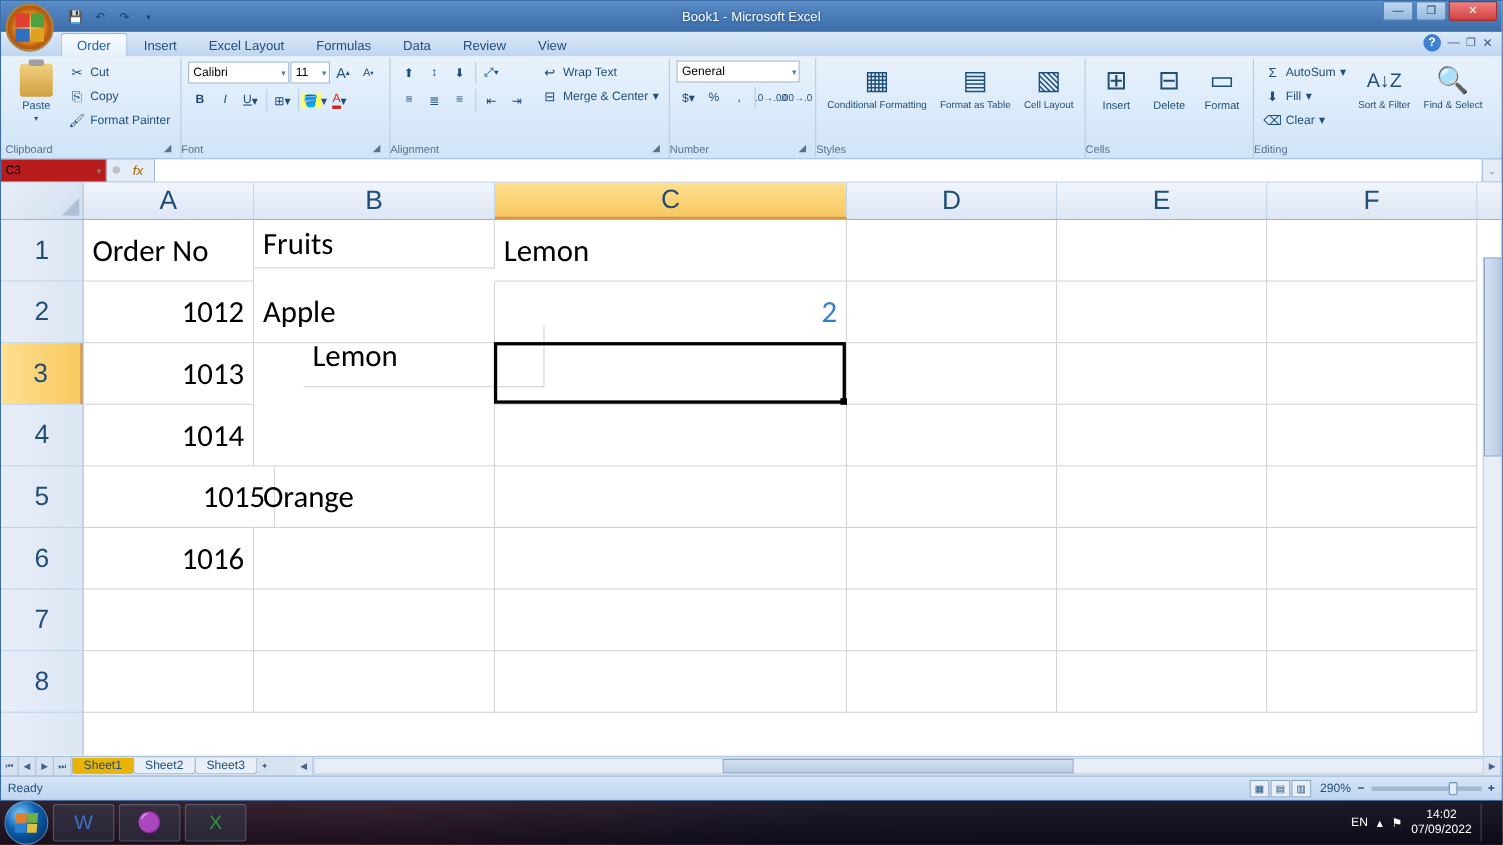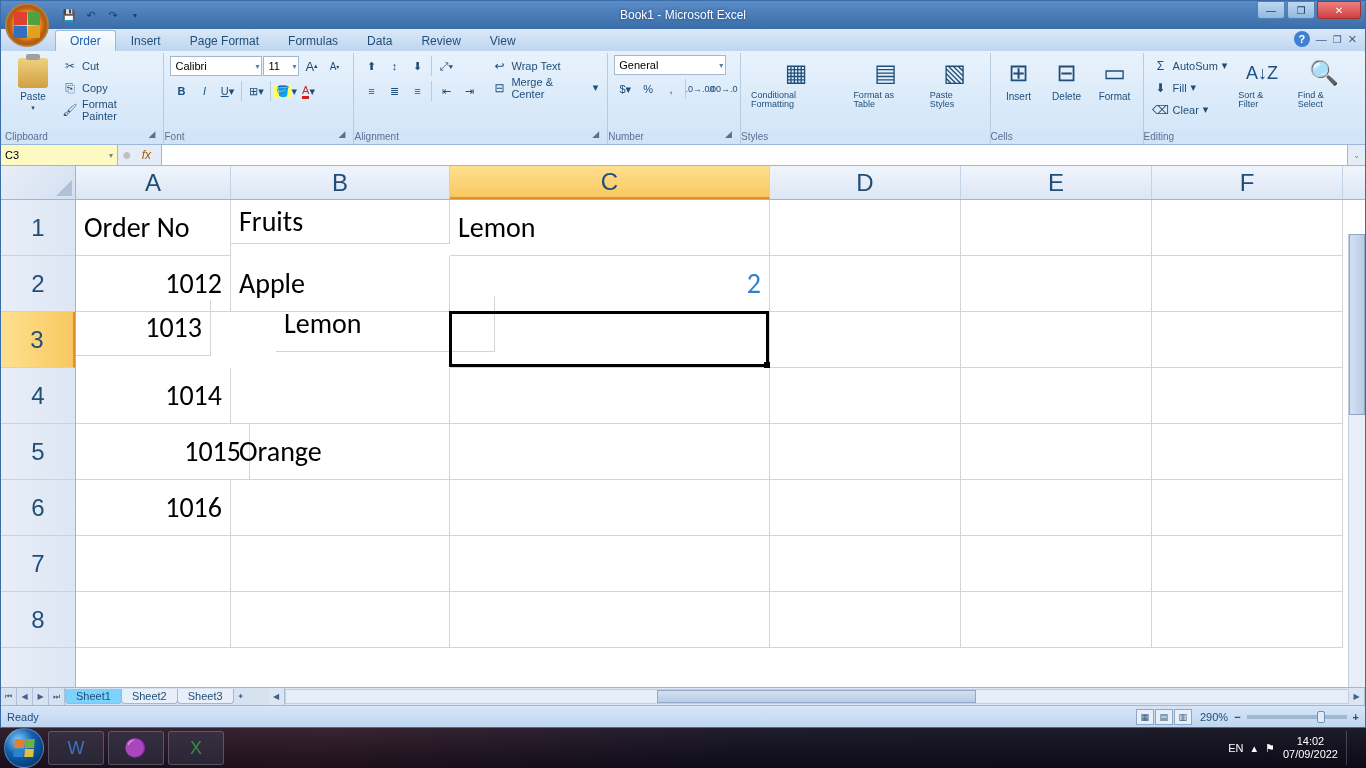--- a/index.html
+++ b/index.html
@@ -42,21 +42,21 @@
 .ico-sm { width: 16px; height: 16px; display: inline-flex; align-items: center; justify-content: center; font-size: 12px; }
 .font-combo { border: 1px solid #a0b8d0; background: #fff; height: 20px; font-size: 11px; padding: 0 14px 0 4px; display: inline-flex; align-items: center; position: relative; }
 .font-combo::after { content: "▾"; position: absolute; right: 2px; font-size: 8px; color: #5080b0; }
 .btn-row { display: flex; gap: 1px; align-items: center; }
 .ribbon-btn { width: 22px; height: 22px; display: flex; align-items: center; justify-content: center; font-size: 11px; color: #1f4e79; border: 1px solid transparent; }
 .sep-v { width: 1px; height: 20px; background: #b8cce0; margin: 0 2px; }
 .dlg-launcher { position: absolute; bottom: 3px; right: 3px; width: 12px; height: 12px; font-size: 9px; color: #5a7090; }
 
 
 .name-row { height: 21px; background: #e4ecf7; border-bottom: 1px solid #a0b8d0; display: flex; align-items: stretch; }
-.name-box { width: 117px; border-right: 1px solid #a0b8d0; background: #fef9c3; display: flex; align-items: center; padding: 0 4px; font-size: 11px; position: relative; }
+.name-box { width: 96px; border-right: 1px solid #a0b8d0; background: #b91c1c; display: flex; align-items: center; padding: 0 4px; font-size: 11px; position: relative; }
 .name-box::after { content: "▾"; position: absolute; right: 4px; font-size: 8px; color: #808080; }
 .fx-btns { display: flex; align-items: center; padding: 0 4px; gap: 4px; color: #808080; border-right: 1px solid #a0b8d0; }
 .fx-label { font-style: italic; font-size: 12px; color: #a16207; padding: 0 6px; }
 .formula-input { flex: 1; background: #fff; border: none; font-size: 11px; padding: 0 4px; }
 .fx-expand { width: 18px; border-left: 1px solid #a0b8d0; display: flex; align-items: center; justify-content: center; font-size: 8px; color: #808080; }
 
 
 .grid-area { flex: 1; display: flex; background: #fff; overflow: hidden; position: relative; }
 .row-headers { width: 75px; background: linear-gradient(90deg, #e8eef8, #dde6f4); border-right: 1px solid #9eb6ce; }
 .col-headers { height: 34px; background: linear-gradient(180deg, #f0f5fc, #dde6f4); border-bottom: 1px solid #9eb6ce; display: flex; }
@@ -70,21 +70,21 @@
 .cell { position: absolute; border-right: 1px solid #d4d4d4; border-bottom: 1px solid #d4d4d4; padding: 4px 8px; font-size: 28px; font-family: Calibri, sans-serif; display: flex; align-items: center; }
 .cell.num { justify-content: flex-end; }
 .cell.result { color: #3080d0; }
 .active-cell { position: absolute; border: 3px solid #000; pointer-events: none; }
 .active-cell::after { content: ""; position: absolute; right: -4px; bottom: -4px; width: 6px; height: 6px; background: #000; }
 
 
 .sheet-bar { height: 18px; background: #d6e2f0; display: flex; align-items: center; font-size: 11px; border-top: 1px solid #a0b8d0; }
 .sheet-nav-btn { width: 16px; height: 17px; display: flex; align-items: center; justify-content: center; font-size: 8px; color: #406090; border-right: 1px solid #b0c0d8; }
 .sheet-tab { padding: 1px 10px; background: #e8eff8; border: 1px solid #a0b8d0; border-top: none; border-radius: 0 0 4px 4px; margin-right: -1px; color: #1f4e79; }
-.sheet-tab.active { background: #7dd3fc; font-weight: normal; }
+.sheet-tab.active { background: #eab308; font-weight: normal; }
 .hscroll { flex: 1; height: 17px; background: #dce6f2; display: flex; align-items: center; margin-left: 20px; }
 .hscroll-track { flex: 1; background: #e8eef8; height: 15px; position: relative; border: 1px solid #c0d0e4; }
 .hscroll-thumb { position: absolute; left: 35%; width: 30%; height: 100%; background: linear-gradient(180deg, #d4e0f0, #b8cce4); border: 1px solid #90a8c8; }
 .vscroll { position: absolute; right: 0; top: 34px; bottom: 0; width: 17px; background: #e8eef8; border-left: 1px solid #c0d0e4; }
 .vscroll-thumb { position: absolute; top: 0; height: 40%; width: 100%; background: linear-gradient(90deg, #d4e0f0, #b8cce4); border: 1px solid #90a8c8; }
 
 .status-bar { height: 22px; background: linear-gradient(180deg, #d6e5f8, #bfd6f0); display: flex; align-items: center; font-size: 11px; color: #1f4e79; padding: 0 6px; border-top: 1px solid #a0b8d0; }
 .status-bar .spacer { flex: 1; }
 .view-btns { display: flex; gap: 1px; margin-right: 8px; }
 .view-btn { width: 18px; height: 16px; border: 1px solid #90a8c8; background: #e8eff8; display: flex; align-items: center; justify-content: center; font-size: 9px; }
@@ -127,21 +127,21 @@
     <div class="win-controls">
       <div class="win-btn">—</div>
       <div class="win-btn">❐</div>
       <div class="win-btn close">✕</div>
     </div>
   </div>
 
   <div class="tabs">
     <div class="tab active">Order</div>
     <div class="tab">Insert</div>
-    <div class="tab">Page Format</div>
+    <div class="tab">Excel Layout</div>
     <div class="tab">Formulas</div>
     <div class="tab">Data</div>
     <div class="tab">Review</div>
     <div class="tab">View</div>
     <div class="tabs-right">
       <div class="help-btn">?</div>
       <span style="color:#406090;font-size:11px;">—</span>
       <span style="color:#406090;font-size:10px;">❐</span>
       <span style="color:#406090;font-size:11px;">✕</span>
     </div>
@@ -256,21 +256,21 @@
         <div class="big-btn">
             <div class="ico">▦</div>
             <span style="font-size:9px;line-height:1;">Conditional Formatting</span>
           </div>
         <div class="big-btn">
             <div class="ico">▤</div>
             <span style="font-size:9px;line-height:1;">Format as Table</span>
           </div>
         <div class="big-btn">
             <div class="ico">▧</div>
-            <span style="font-size:9px;line-height:1;">Paste Styles</span>
+            <span style="font-size:9px;line-height:1;">Cell Layout</span>
           </div>
       </div>
       <div class="group-label">Styles</div>
     </div>
 
     <div class="group">
       <div class="group-content">
         <div class="big-btn">
             <div class="ico">⊞</div>
             <span>Insert</span>
@@ -347,21 +347,21 @@
             <div class="cell" style="left: 374px; top: 0px; width: 320px; height: 56px;">Lemon</div>
             <div class="cell" style="left: 694px; top: 0px; width: 191px; height: 56px;"></div>
             <div class="cell" style="left: 885px; top: 0px; width: 191px; height: 56px;"></div>
             <div class="cell" style="left: 1076px; top: 0px; width: 191px; height: 56px;"></div>
             <div class="cell num" style="left: 0px; top: 56px; width: 155px; height: 56px;">1012</div>
             <div class="cell" style="left: 155px; top: 56px; width: 219px; height: 56px;">Apple</div>
             <div class="cell num result" style="left: 374px; top: 56px; width: 320px; height: 56px;">2</div>
             <div class="cell" style="left: 694px; top: 56px; width: 191px; height: 56px;"></div>
             <div class="cell" style="left: 885px; top: 56px; width: 191px; height: 56px;"></div>
             <div class="cell" style="left: 1076px; top: 56px; width: 191px; height: 56px;"></div>
-            <div class="cell num" style="left: 0px; top: 100px; width: 135px; height: 56px; padding-left: 16px;">1013</div>
+            <div class="cell num" style="left: 0px; top: 112px; width: 155px; height: 56px; padding-left: 16px;">1013</div>
             <div class="cell" style="left: 155px; top: 96px; width: 219px; height: 56px; margin-left: 45px;">Lemon</div>
             <div class="cell" style="left: 374px; top: 112px; width: 320px; height: 56px;"></div>
             <div class="cell" style="left: 694px; top: 112px; width: 191px; height: 56px;"></div>
             <div class="cell" style="left: 885px; top: 112px; width: 191px; height: 56px;"></div>
             <div class="cell" style="left: 1076px; top: 112px; width: 191px; height: 56px;"></div>
             <div class="cell num" style="left: 0px; top: 168px; width: 155px; height: 56px;">1014</div>
             <div class="cell" style="left: 155px; top: 168px; width: 219px; height: 56px;"></div>
             <div class="cell" style="left: 374px; top: 168px; width: 320px; height: 56px;"></div>
             <div class="cell" style="left: 694px; top: 168px; width: 191px; height: 56px;"></div>
             <div class="cell" style="left: 885px; top: 168px; width: 191px; height: 56px;"></div>

